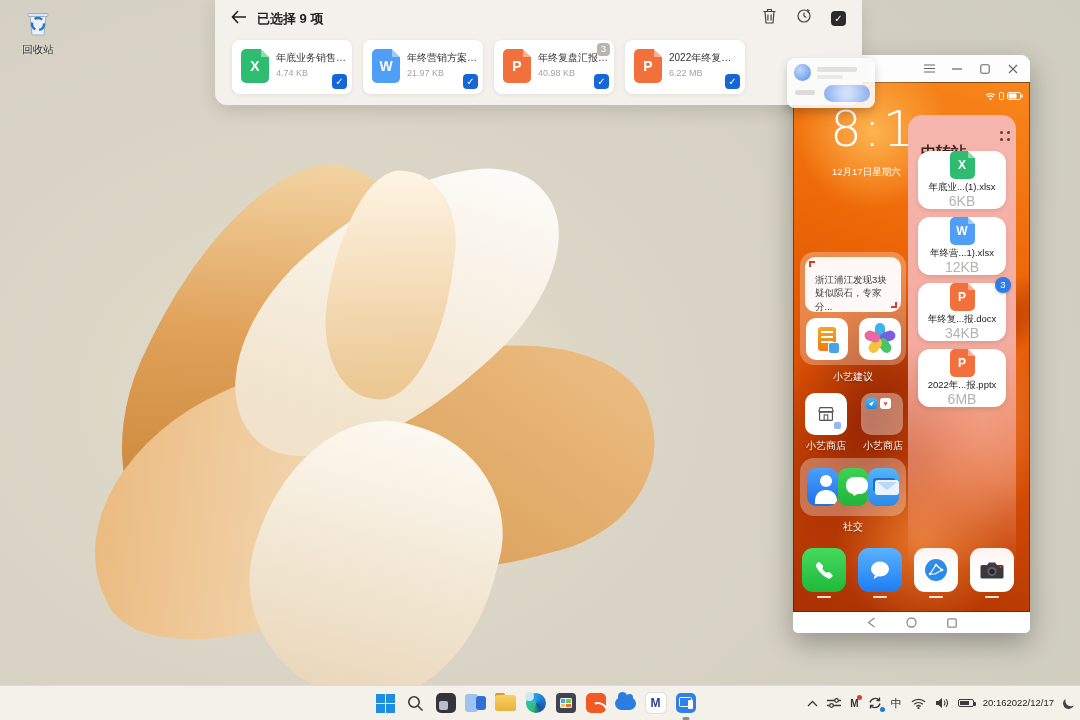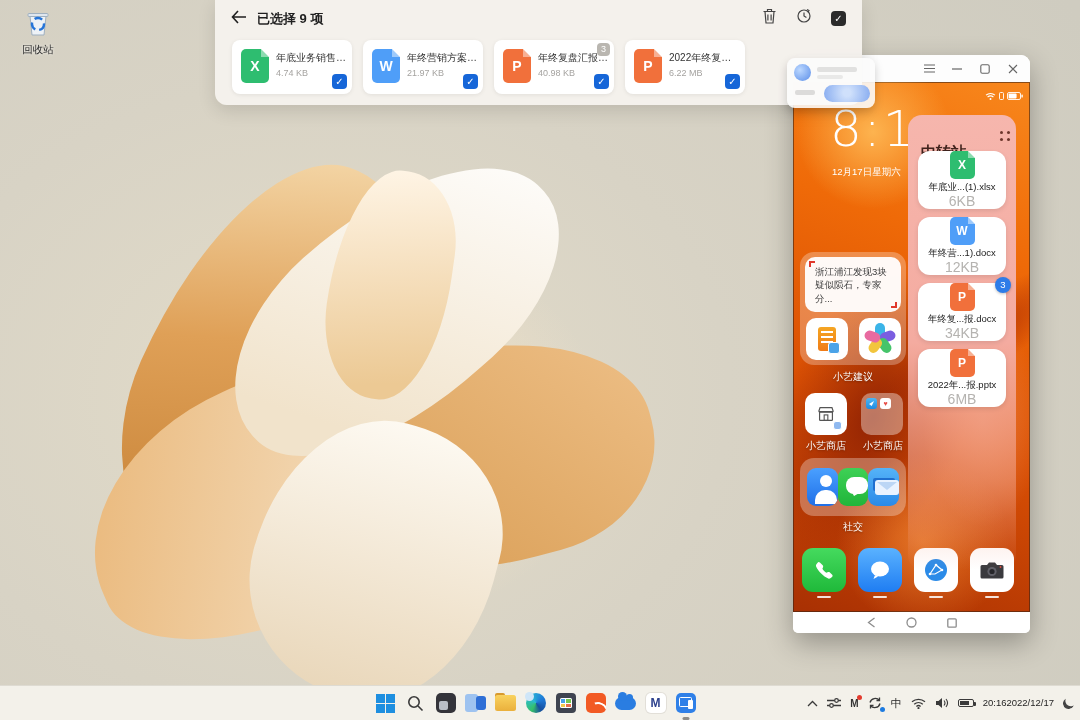--- a/index.html
+++ b/index.html
@@ -88,21 +88,21 @@
        background:radial-gradient(closest-side,rgba(247,168,120,.45),rgba(247,168,120,0) 75%);}
 
   .ph-status{position:absolute;right:7px;top:4px;display:flex;gap:3px;align-items:center;z-index:3}
   .ph-clock{position:absolute;left:37px;top:18px;font-size:50px;font-weight:200;color:#fff;
             letter-spacing:2px;z-index:2;font-family:"DejaVu Sans","Liberation Sans",sans-serif}
   .ph-date{position:absolute;left:39px;top:84px;font-size:9.5px;color:#fff;z-index:2}
 
   .wg{position:absolute;left:7px;top:170px;width:106px;height:113px;border-radius:14px;
       background:rgba(255,255,255,.28);z-index:3}
   .news{position:absolute;left:5px;top:5px;width:96px;height:55px;background:rgba(255,255,255,.95);
-        border-radius:10px;font-size:9.5px;color:#3a3a3a;padding:8px 10px;line-height:1.4;
+        border-radius:10px;font-size:9.5px;color:#3a3a3a;padding:16px 10px;line-height:1.4;
         overflow:hidden}
   .q1{position:absolute;left:4px;top:4px;width:6px;height:6px;border-left:2px solid #e0392c;border-top:2px solid #e0392c}
   .q2{position:absolute;right:4px;bottom:4px;width:6px;height:6px;border-right:2px solid #e0392c;border-bottom:2px solid #e0392c}
   .tiles{position:absolute;left:6px;top:66px;display:flex;gap:11px}
   .tile{width:42px;height:42px;background:#fff;border-radius:10px;position:relative;
         display:flex;align-items:center;justify-content:center}
   .newsico{width:18px;height:24px;border-radius:3px;background:linear-gradient(#f5a623,#f07b16);position:relative}
   .newsico::before{content:"";position:absolute;left:3px;top:4px;width:12px;height:2px;background:#fff;
         box-shadow:0 5px 0 #fff,0 10px 0 #fff}
   .newsico::after{content:"";position:absolute;right:-4px;bottom:-3px;width:10px;height:10px;border-radius:3px;
@@ -462,21 +462,21 @@
       <span class="tp-handle"></span>
       <div class="tp-cards">
         <div class="tp-card">
           <div class="tp-ico" style="background: rgb(46, 189, 112);">X</div>
           <div class="tp-name">年底业...(1).xlsx</div>
           <div class="tp-size">6KB</div>
 
         </div>
         <div class="tp-card">
           <div class="tp-ico" style="background: rgb(79, 158, 248);">W</div>
-          <div class="tp-name">年终营...1).docx</div>
+          <div class="tp-name">年终营...1).xlsx</div>
           <div class="tp-size">12KB</div>
 
         </div>
         <div class="tp-card">
           <div class="tp-ico" style="background: rgb(241, 112, 59);">P</div>
           <div class="tp-name">年终复...报.docx</div>
           <div class="tp-size">34KB</div>
           <div class="tp-badge">3</div>
         </div>
         <div class="tp-card">

